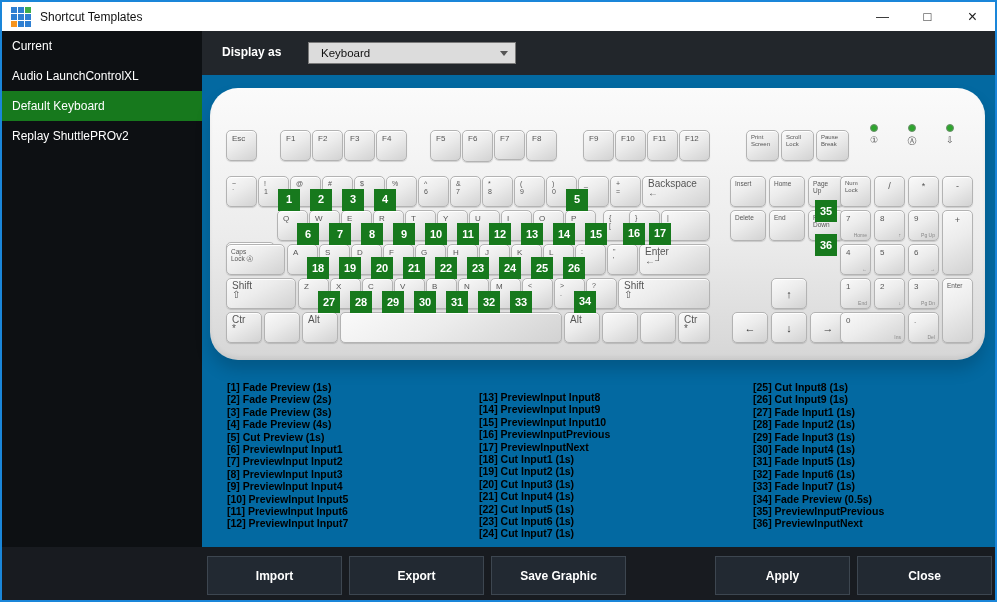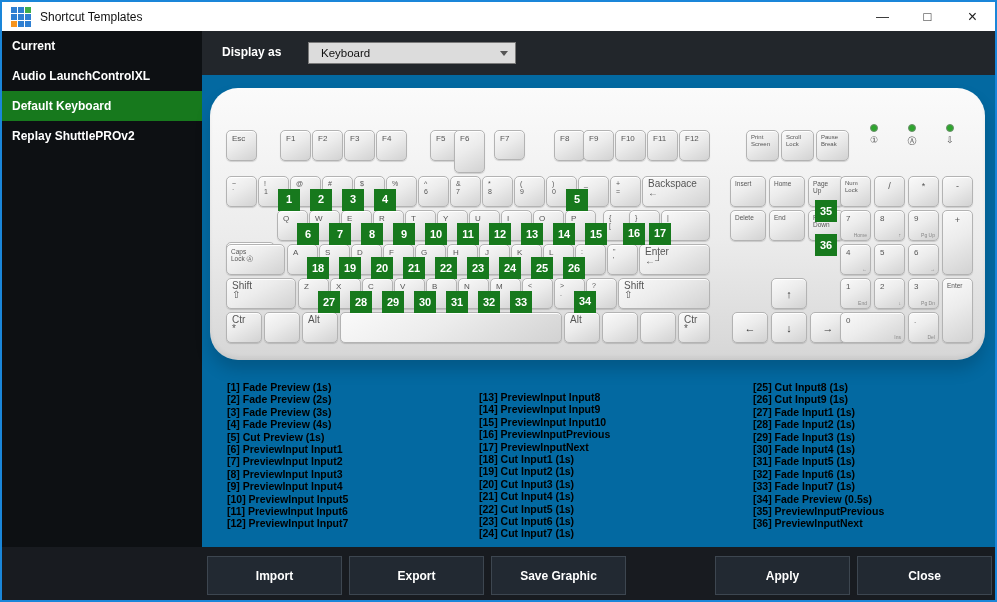--- a/index.html
+++ b/index.html
@@ -18,21 +18,21 @@
             margin-left:9px;}
   .app-icon i{display:block;}
   .title{font-size:12px;color:#111;margin-left:9px;}
   .win-controls{margin-left:auto;display:flex;height:100%;}
   .win-btn{width:45px;height:100%;display:flex;align-items:center;justify-content:center;
            font-size:13px;color:#222;cursor:default;}
   .win-btn.close{font-size:16px;}
   
   .sidebar{position:absolute;left:2px;top:31px;width:200px;bottom:55px;background:var(--sidebar);}
   .side-item{height:30px;line-height:30px;padding-left:10px;color:#fff;font-size:12px;
-             font-weight:bold;white-space:nowrap;overflow:hidden;}
+             font-weight:normal;white-space:nowrap;overflow:hidden;}
   .side-item.selected{background:var(--green);}
   
   .topstrip{position:absolute;left:202px;top:31px;right:2px;height:44px;background:var(--strip);}
   .display-as{position:absolute;left:20px;top:14px;color:#fff;font-size:12px;font-weight:bold;}
   .dropdown{position:absolute;left:106px;top:11px;width:208px;height:22px;background:#dcdcdc;
             border:1px solid #7a7a7a;display:flex;align-items:center;font-size:11.5px;color:#111;}
   .dropdown .val{padding-left:12px;flex:1;}
   .chev{width:0;height:0;border-left:4px solid transparent;border-right:4px solid transparent;
         border-top:5px solid #555;margin-right:7px;}
   
@@ -129,27 +129,27 @@
         </div>
         <div class="key cap" style="left: 134px; top: 42px; width: 31px; height: 31px;">
           <span class="kl">F3</span>
         </div>
         <div class="key cap" style="left: 166px; top: 42px; width: 31px; height: 31px;">
           <span class="kl">F4</span>
         </div>
         <div class="key cap" style="left: 220px; top: 42px; width: 31px; height: 31px;">
           <span class="kl">F5</span>
         </div>
-        <div class="key cap" style="left: 244px; top: 42px; width: 31px; height: 43px;">
+        <div class="key cap" style="left: 252px; top: 42px; width: 31px; height: 32px;">
           <span class="kl">F6</span>
         </div>
         <div class="key cap" style="left: 284px; top: 42px; width: 31px; height: 30px;">
           <span class="kl">F7</span>
         </div>
-        <div class="key cap" style="left: 316px; top: 42px; width: 31px; height: 31px; margin-left: 28px;">
+        <div class="key cap" style="left: 316px; top: 42px; width: 31px; height: 31px;">
           <span class="kl">F8</span>
         </div>
         <div class="key cap" style="left: 373px; top: 42px; width: 31px; height: 31px;">
           <span class="kl">F9</span>
         </div>
         <div class="key cap" style="left: 405px; top: 42px; width: 31px; height: 31px;">
           <span class="kl">F10</span>
         </div>
         <div class="key cap" style="left: 437px; top: 42px; width: 31px; height: 31px;">
           <span class="kl">F11</span>

